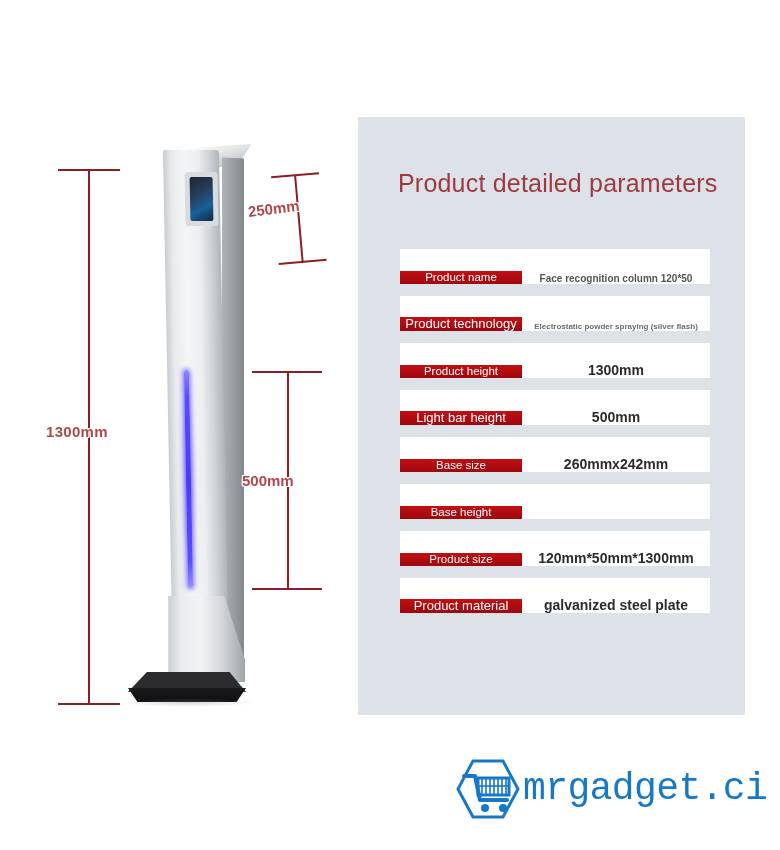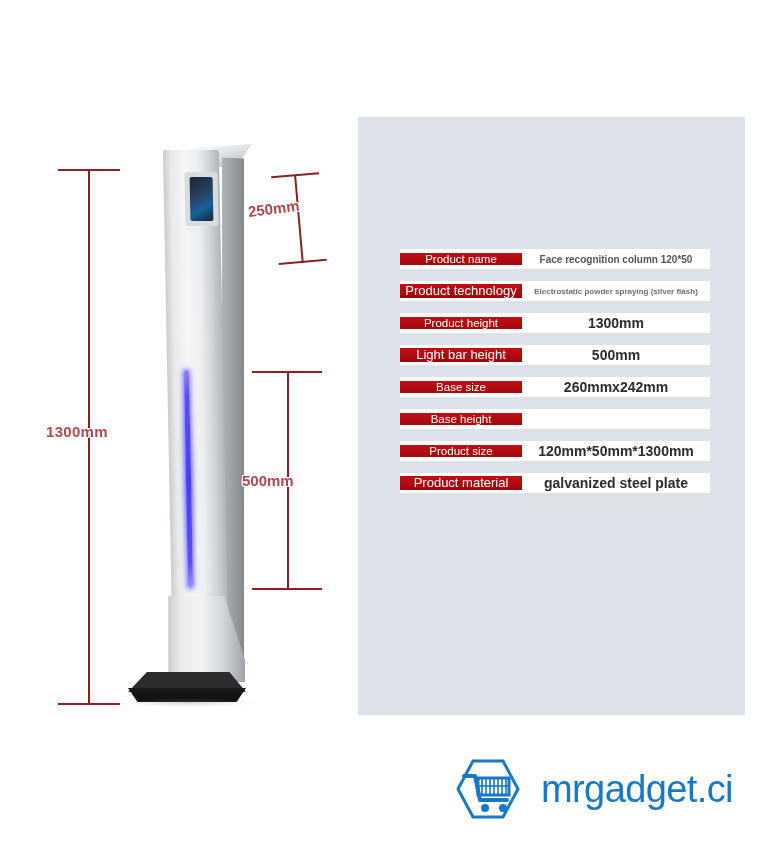--- a/index.html
+++ b/index.html
@@ -189,22 +189,22 @@
   }
 
   #spec-table {
     position: absolute;
     left: 42px; top: 132px;
     width: 310px;
   }
 
   .spec-row {
     display: flex;
-    align-items: center;
-    height: 20px;
+    align-items: flex-end;
+    height: 35px;
     margin-bottom: 12px;
     background: #ffffff;
   }
 
   .spec-label {
     flex: 0 0 122px;
     background: linear-gradient(to bottom, #c20f12 0%, #ae0b10 55%, #9d070c 100%);
     color: #ffffff;
     display: flex;
     align-items: center;
@@ -232,21 +232,22 @@
   .spec-value.tiny  { font-size: 8px;  color: #6d6d6d; }
   .spec-value.small { font-size: 10px; color: #555555; }
   .spec-value.mid   { font-size: 14px; }
 
   
   #watermark {
     position: absolute;
     left: 455px; top: 758px;
     display: flex;
     align-items: center;
-    gap: 20px;
+    gap: 2px;
+    font-family: Liberation Mono, monospace;
   }
   #logo-mark { width: 66px; height: 62px; display: block; }
   #logo-text {
     font-size: 38px;
     font-weight: 400;
     color: #1878c8;
     letter-spacing: -0.6px;
     line-height: 1;
   }
 </style>
@@ -281,20 +282,21 @@
     </div>
     <div class="dim-label" id="dim-head-label">250mm</div>
 
     <div class="dim-line-v" id="dim-bar-line"></div>
     <div class="dim-tick-h" id="dim-bar-top"></div>
     <div class="dim-tick-h" id="dim-bar-bottom"></div>
     <div class="dim-label" id="dim-bar-label">500mm</div>
   </div>
 
   <div id="spec-panel">
+    <div id="spec-title">Product detailed parameters</div>
     <div id="spec-table">
         <div class="spec-row">
           <div class="spec-label">Product name</div>
           <div class="spec-value small">Face recognition column 120*50</div>
         </div>
         <div class="spec-row">
           <div class="spec-label small">Product technology</div>
           <div class="spec-value tiny">Electrostatic powder spraying (silver flash)</div>
         </div>
         <div class="spec-row">

